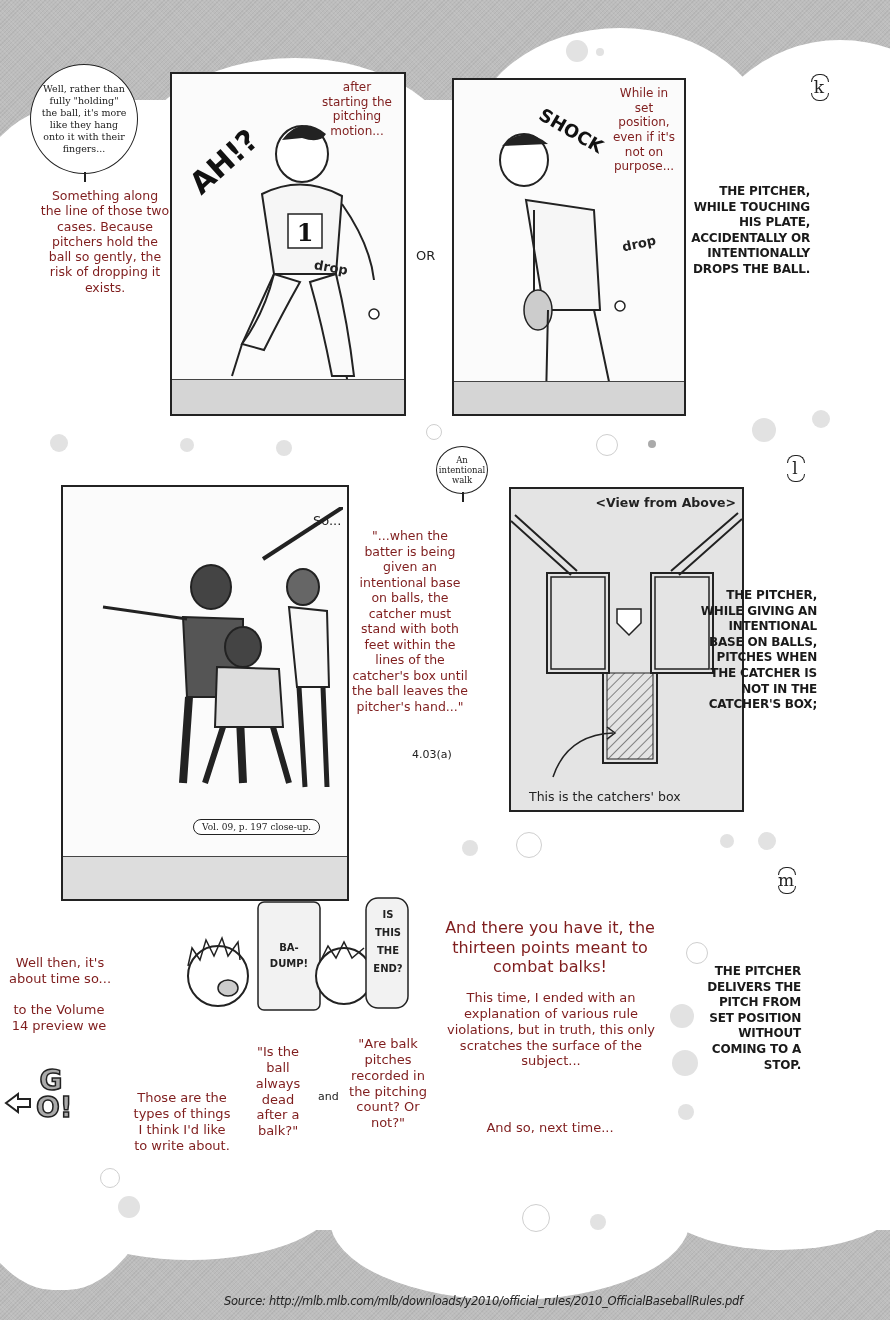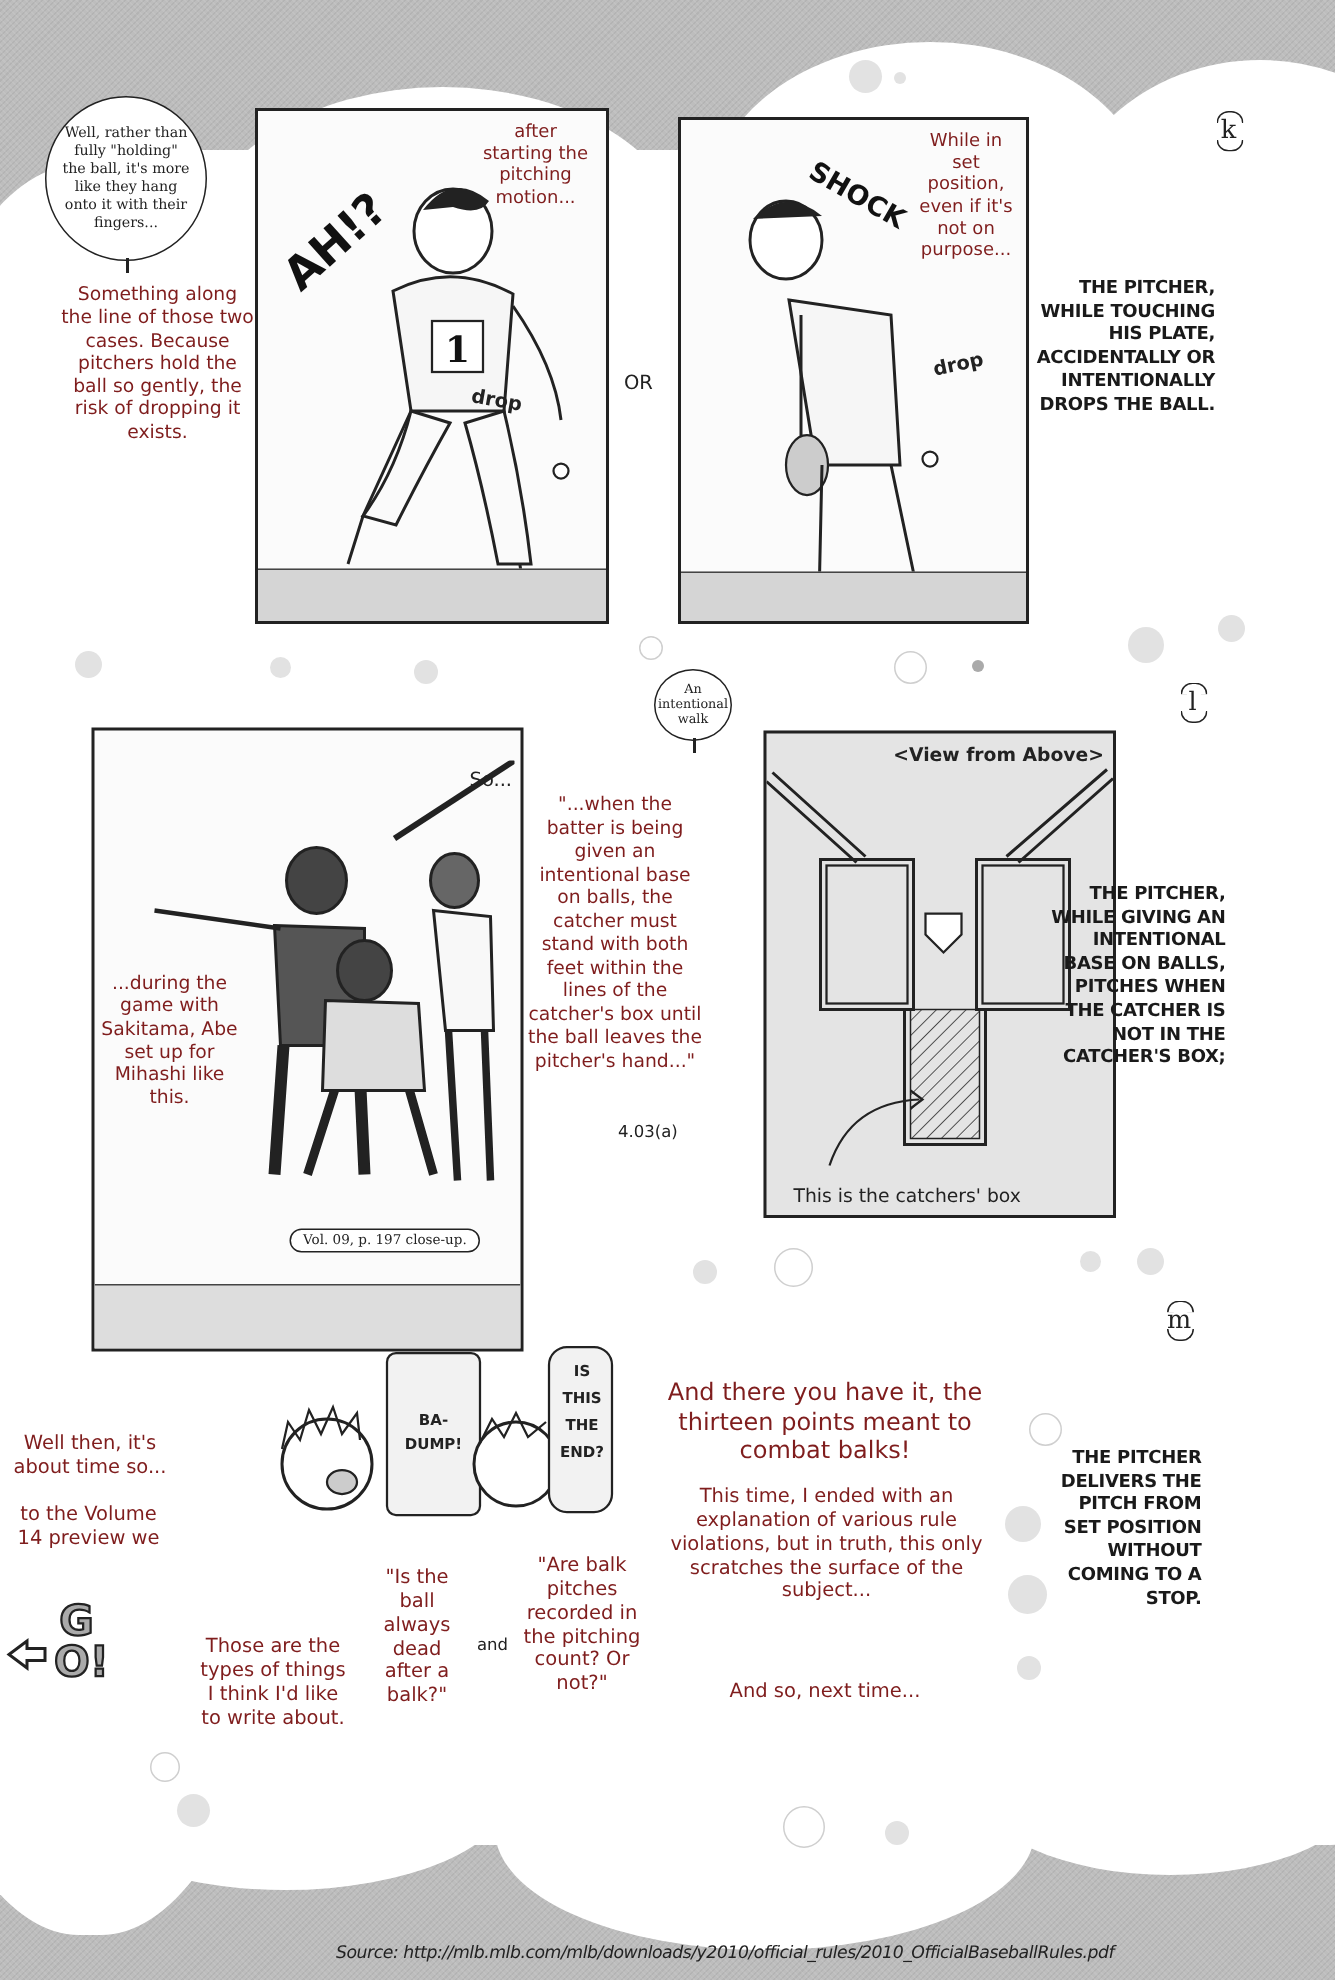--- a/index.html
+++ b/index.html
@@ -127,21 +127,20 @@
       <path d="M94 112 L10 100" stroke="#222" stroke-width="3"></path>
       <path d="M96 190 L90 276 M146 190 L150 276" stroke="#222" stroke-width="8"></path>
       <ellipse cx="150" cy="140" rx="18" ry="20" fill="#444" stroke="#222" stroke-width="2"></ellipse>
       <path d="M124 160 L186 162 L190 220 L122 220 Z" fill="#ddd" stroke="#222" stroke-width="2"></path>
       <path d="M130 220 L112 276 M180 220 L196 276" stroke="#222" stroke-width="6"></path>
       <ellipse cx="210" cy="80" rx="16" ry="18" fill="#666" stroke="#222" stroke-width="2"></ellipse>
       <path d="M196 100 L234 104 L236 180 L204 180 Z" fill="#f8f8f8" stroke="#222" stroke-width="2"></path>
       <path d="M206 180 L212 280 M230 180 L234 280" stroke="#222" stroke-width="5"></path>
     </svg>
     <div class="abs" style="left:250px;top:26px;font-size:13px;">So...</div>
-    <div class="abs hand" style="left:2px;top:160px;width:96px;font-size:12.5px;">...during the game with Sakitama, Abe set up for Mihashi like this.</div>
     <div class="ground" style="height:42px;background:#ddd;"></div>
   </div>
   <div class="abs" style="left:193px;top:819px;border:1.5px solid #222;border-radius:12px;padding:2px 8px;font-family:'DejaVu Serif',serif;font-size:9px;background:#fff;">Vol. 09, p. 197 close-up.</div>
 
   <div class="bubble" style="left:412px;top:446px;width:52px;height:48px;font-size:8.5px;line-height:1.2;padding:4px;margin-left:24px;">
     <span>An intentional walk</span>
   </div>
 
   <div class="abs hand" style="left:352px;top:528px;width:116px;font-size:12.5px;line-height:1.24;">
     <span>"...when the batter is being given an intentional base on balls, the catcher must stand with both feet within the lines of the catcher's box until the ball leaves the pitcher's hand..."</span>

